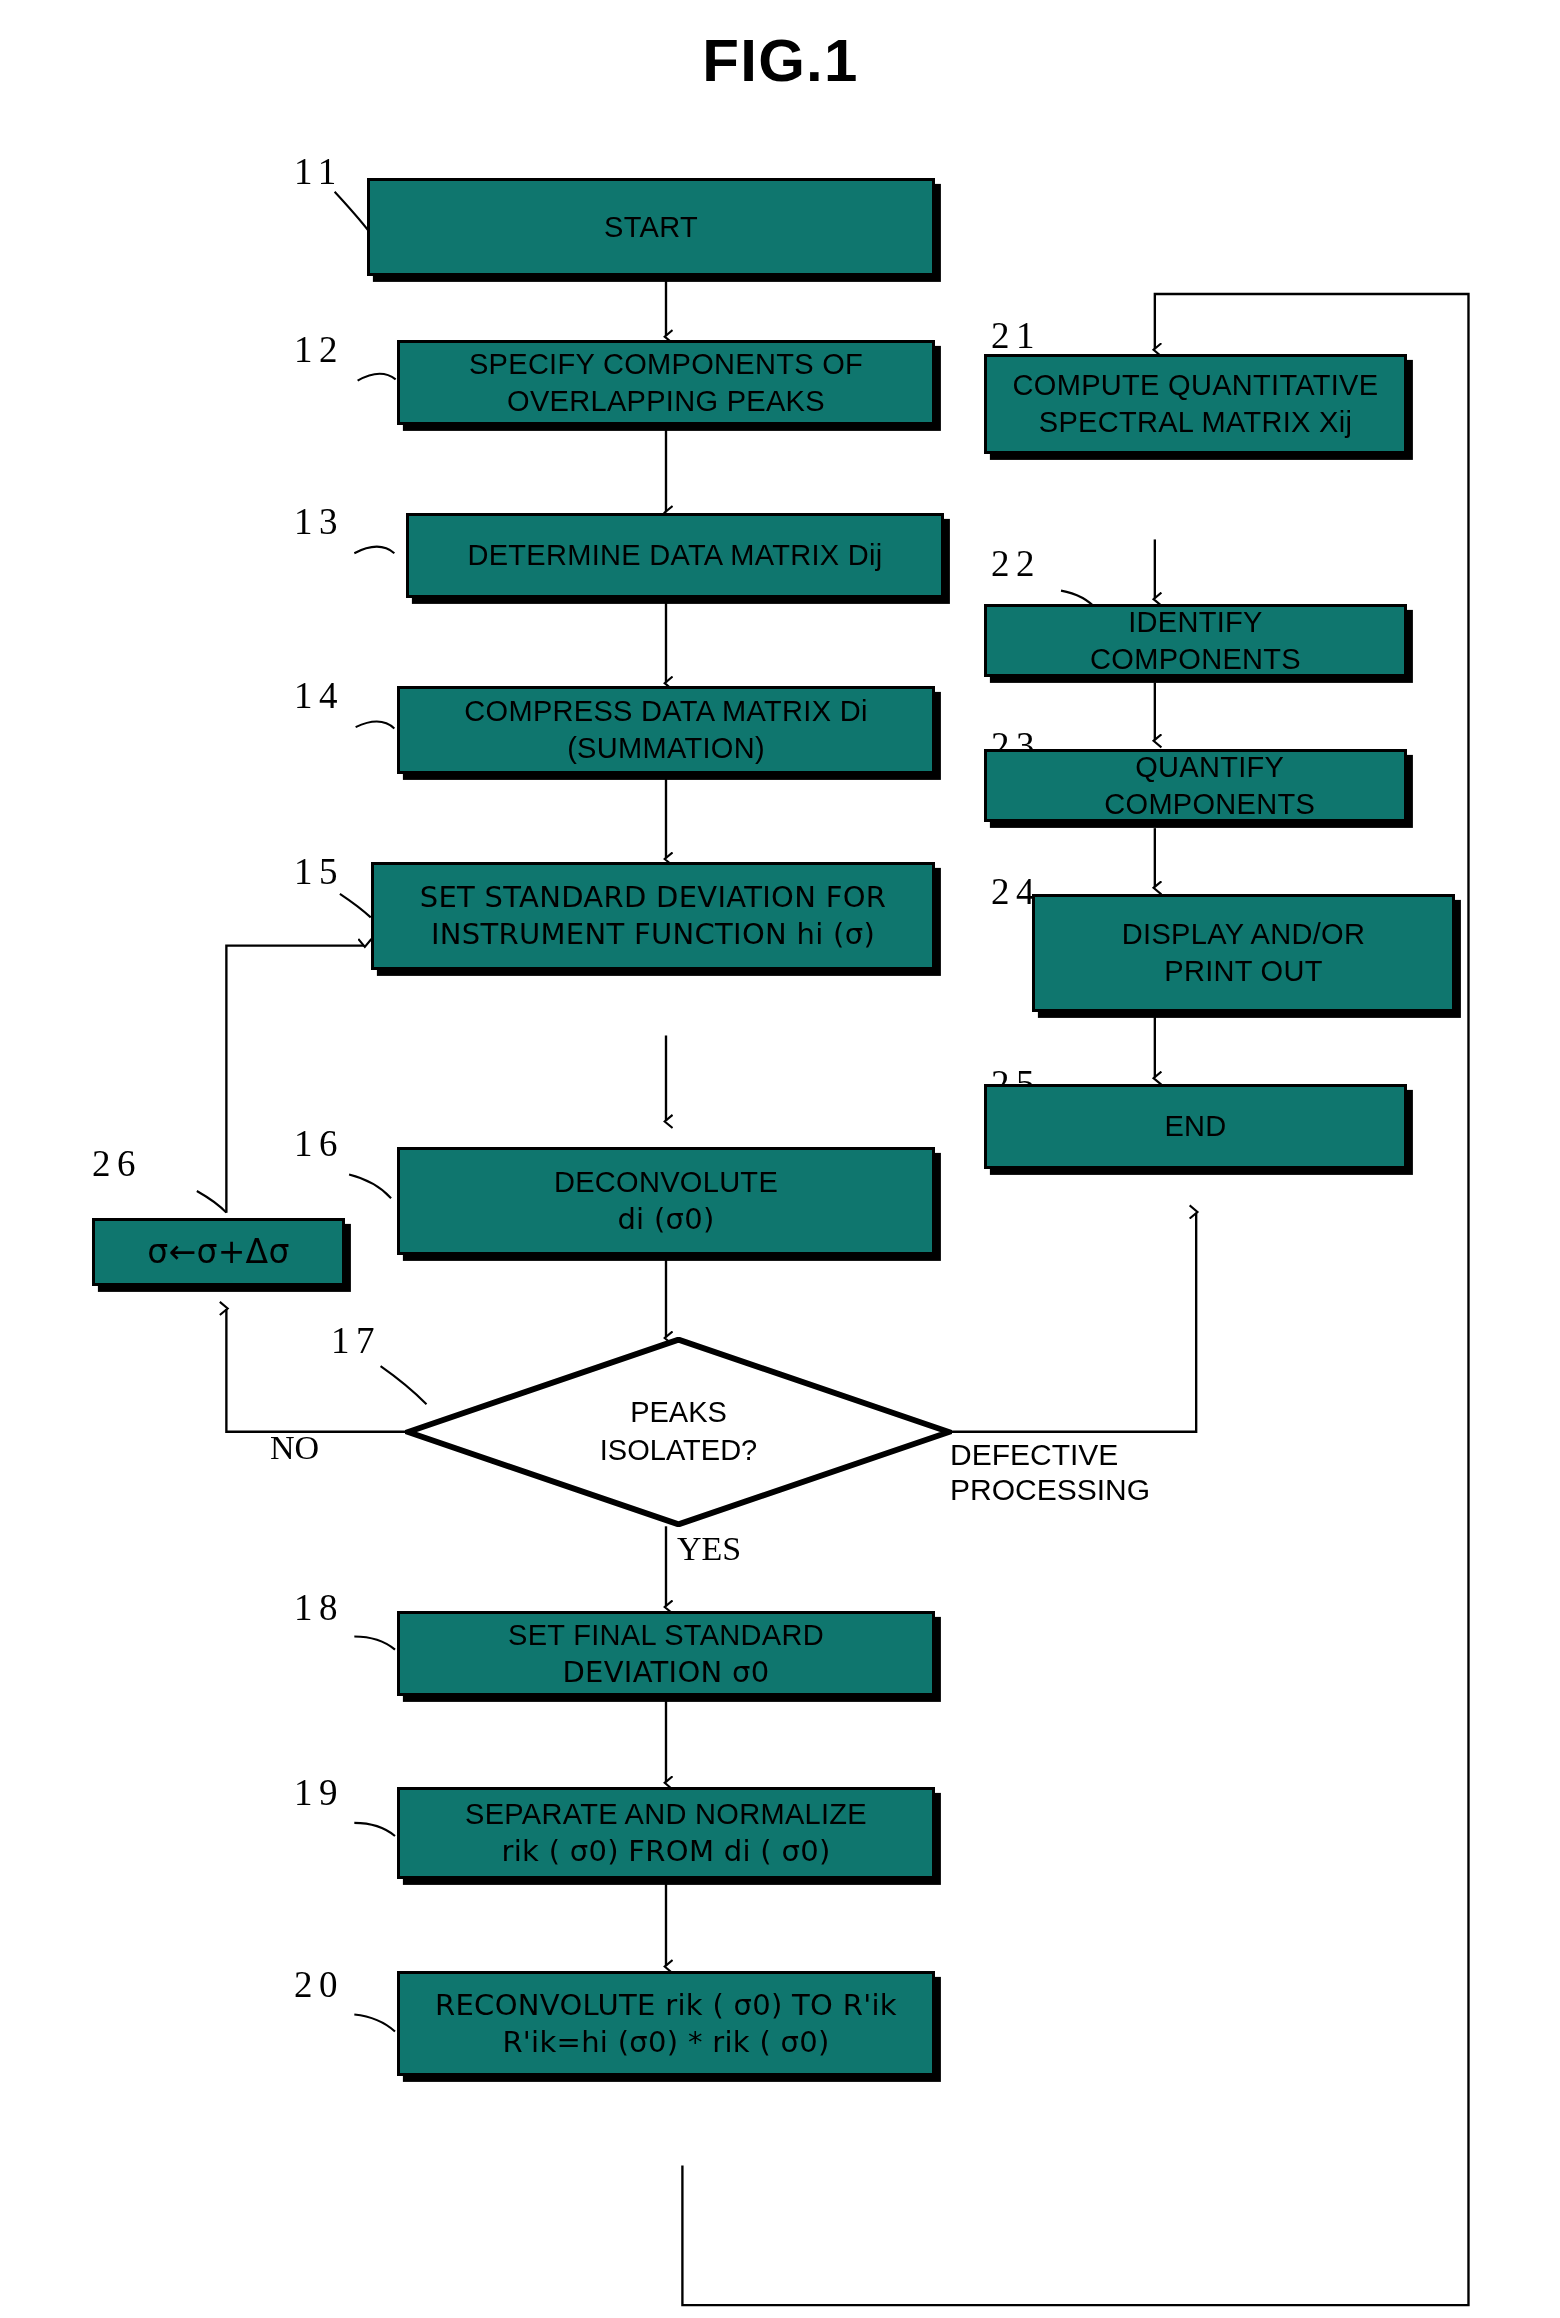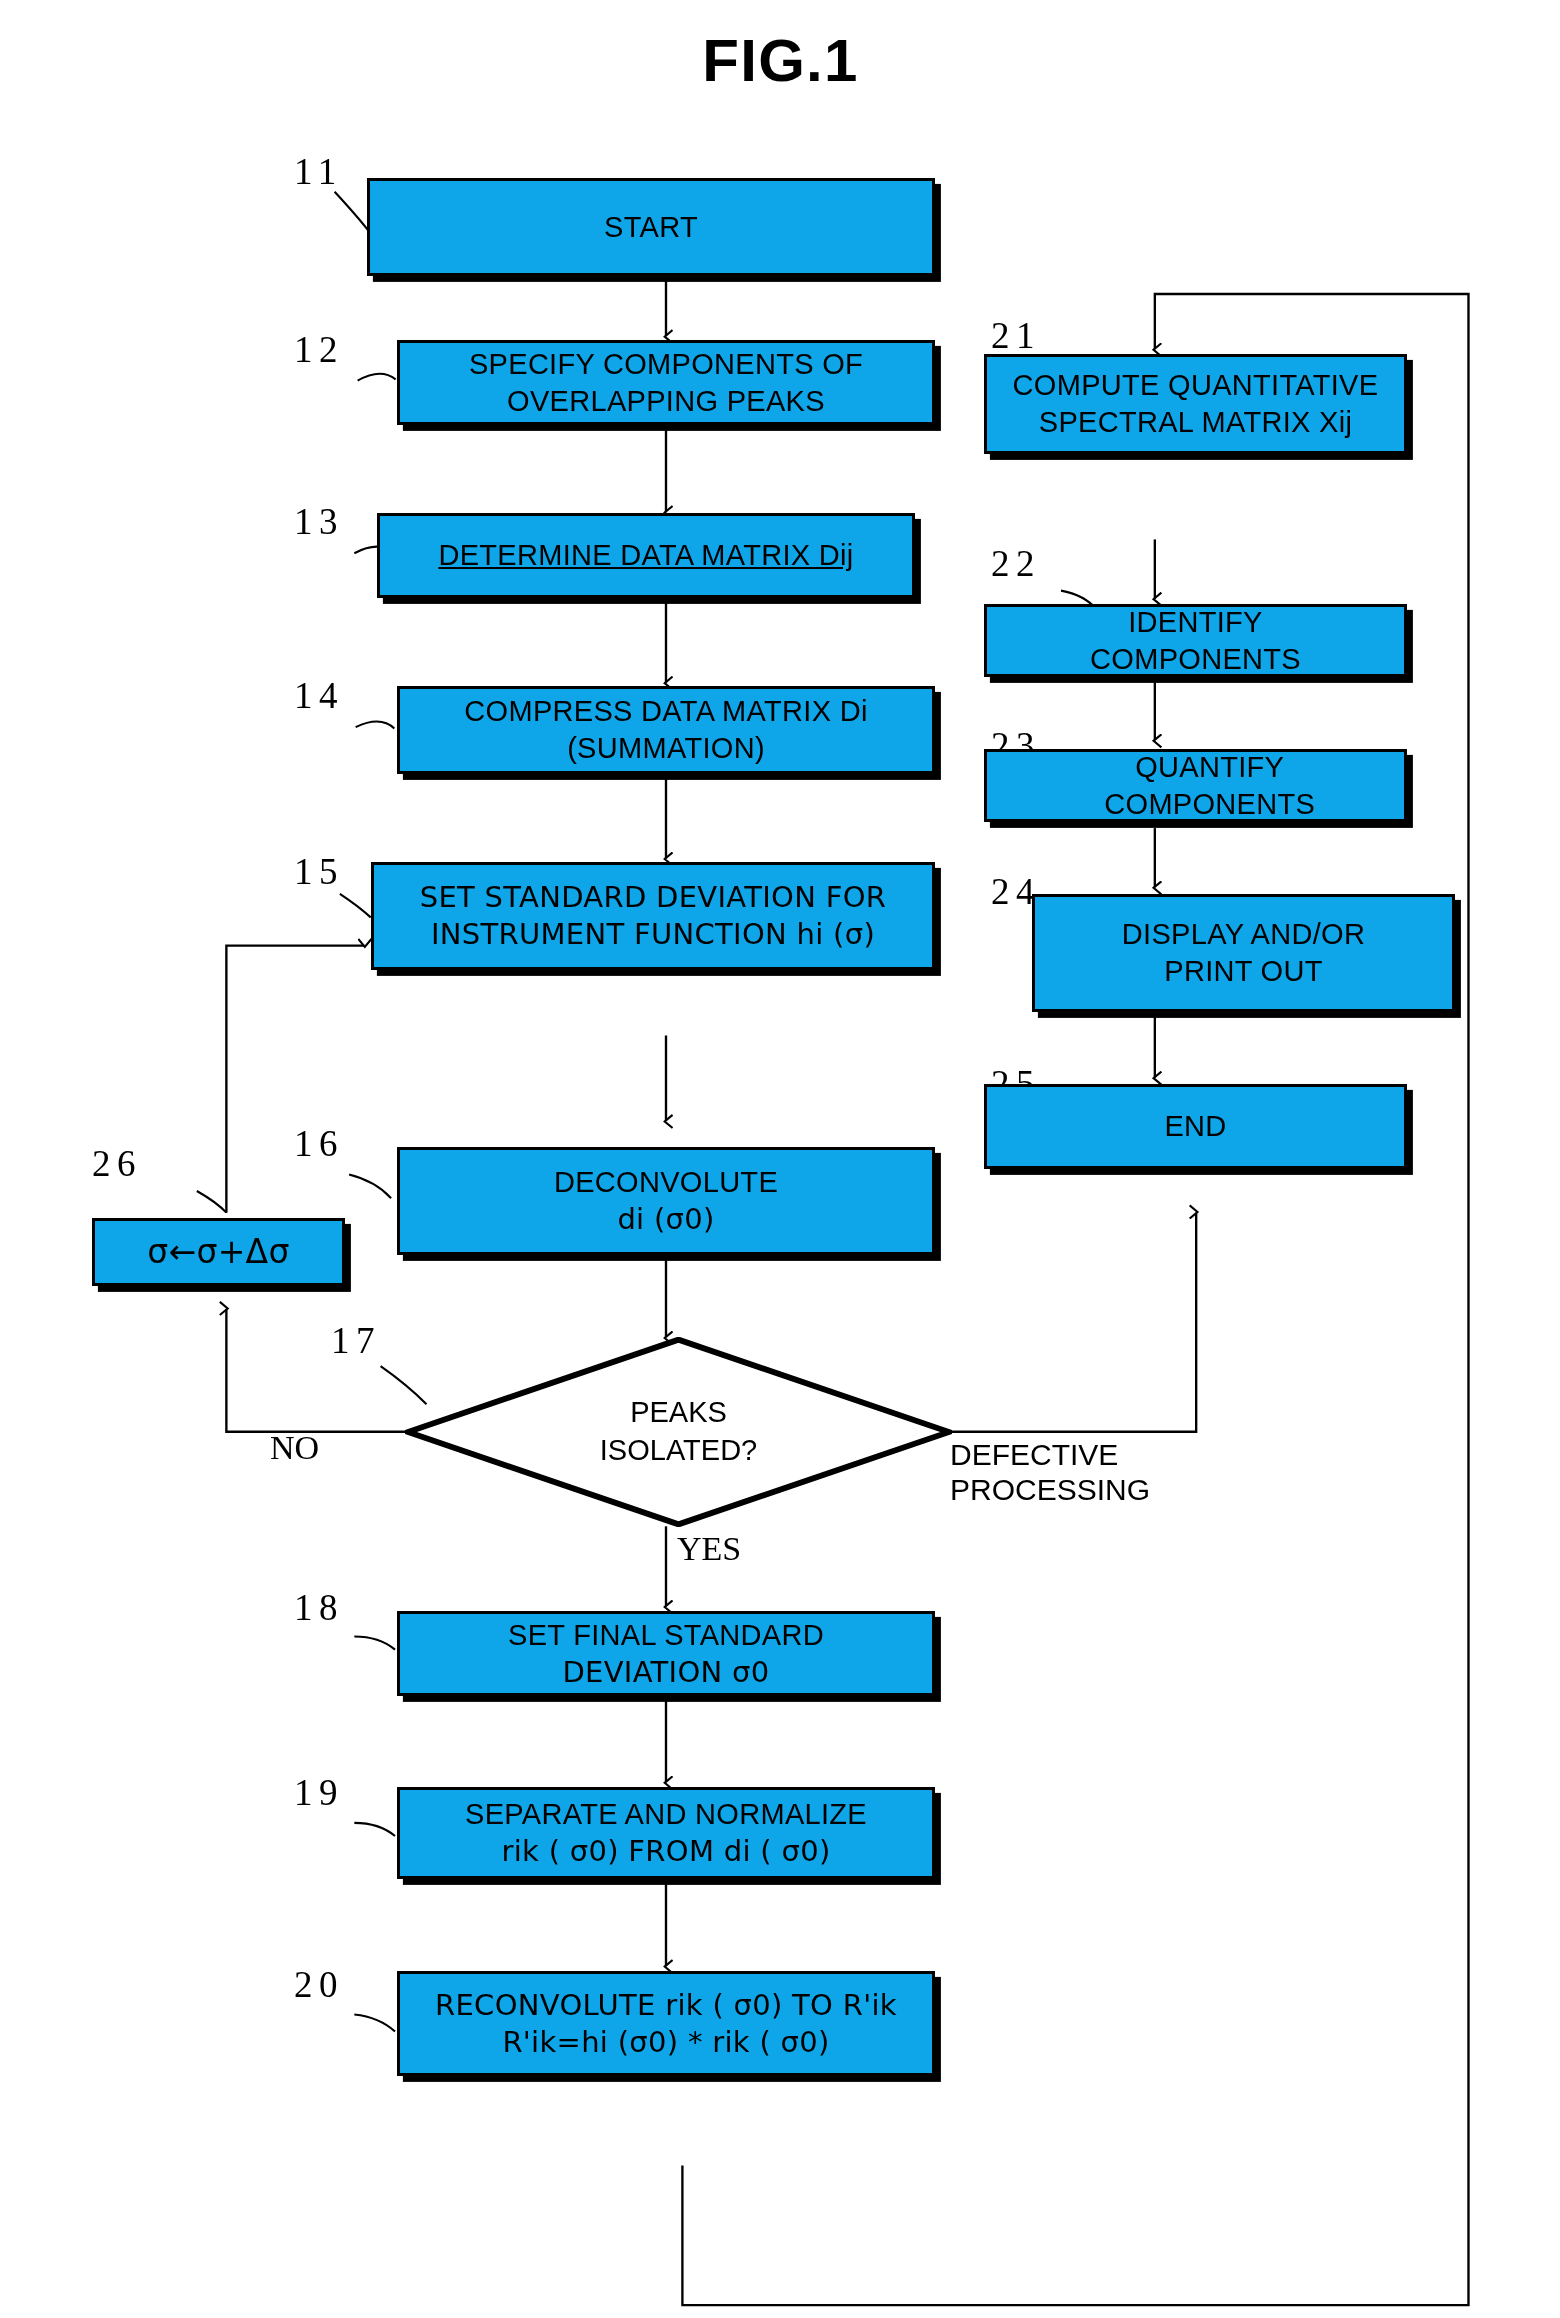--- a/index.html
+++ b/index.html
@@ -24,21 +24,21 @@
     font-size:60px;
     letter-spacing:1.3px;
     font-weight:700;
     font-family:"Liberation Sans", sans-serif;
   }
   
   .box{
     position:absolute;
     box-sizing:border-box;
     border:3.3px solid #000;
-    background:#0ea5e9;
+    background:#0f766e;
     box-shadow:5.9px 5.9px 0 0 #000;
     display:flex;
     align-items:center;
     justify-content:center;
     text-align:center;
     line-height:1.26;
     font-size:29px;
     letter-spacing:0.3px;
     padding:2.6px 6.6px;
   }
@@ -172,21 +172,21 @@
     </span>
   </div>
 
   <div class="box" style="left:397px; top:340px; width:538px; height:85px;">
     <span class="txt">
       <span class="l1">SPECIFY COMPONENTS OF</span>
       <span class="l2">OVERLAPPING PEAKS</span>
     </span>
   </div>
 
-  <div class="box" style="left:377px; top:513px; width:538px; height:85px;text-decoration:underline;">
+  <div class="box" style="left:406px; top:513px; width:538px; height:85px;">
     <span class="txt">
       <span class="l1">DETERMINE DATA MATRIX Dij</span>
     </span>
   </div>
 
   <div class="box" style="left:397px; top:686px; width:538px; height:88px;">
     <span class="txt" style="text-align:center;">
       <span class="l1">COMPRESS DATA MATRIX Di</span>
       <span class="l2">(SUMMATION)</span>
     </span>

